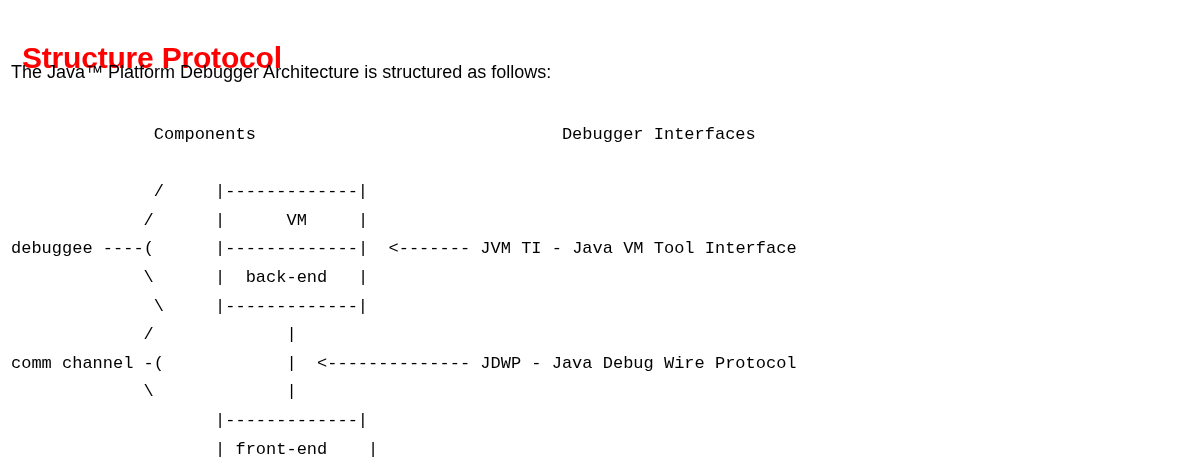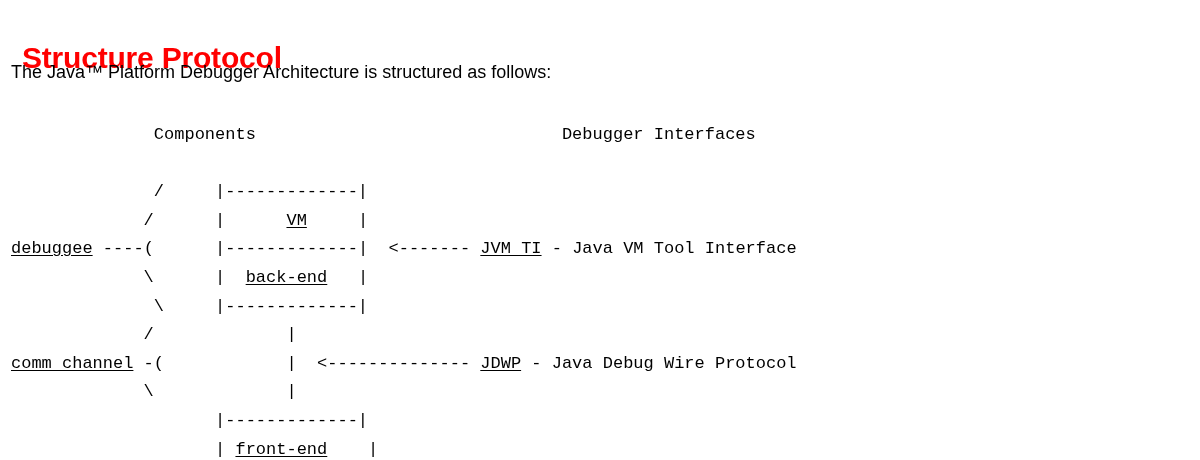--- a/index.html
+++ b/index.html
@@ -58,21 +58,20 @@
     letter-spacing: 0px;
   }
   .diagram .row {
     display: block;
     height: 28.6px;
     white-space: pre;
   }
   .diagram a,
   .diagram .lnk {
     color: #000000;
-    text-decoration: underline;
     text-underline-offset: 2px;
     white-space: pre;
   }
   .diagram .plain {
     color: #000000;
     white-space: pre;
   }
 </style>
 </head>
 <body>

